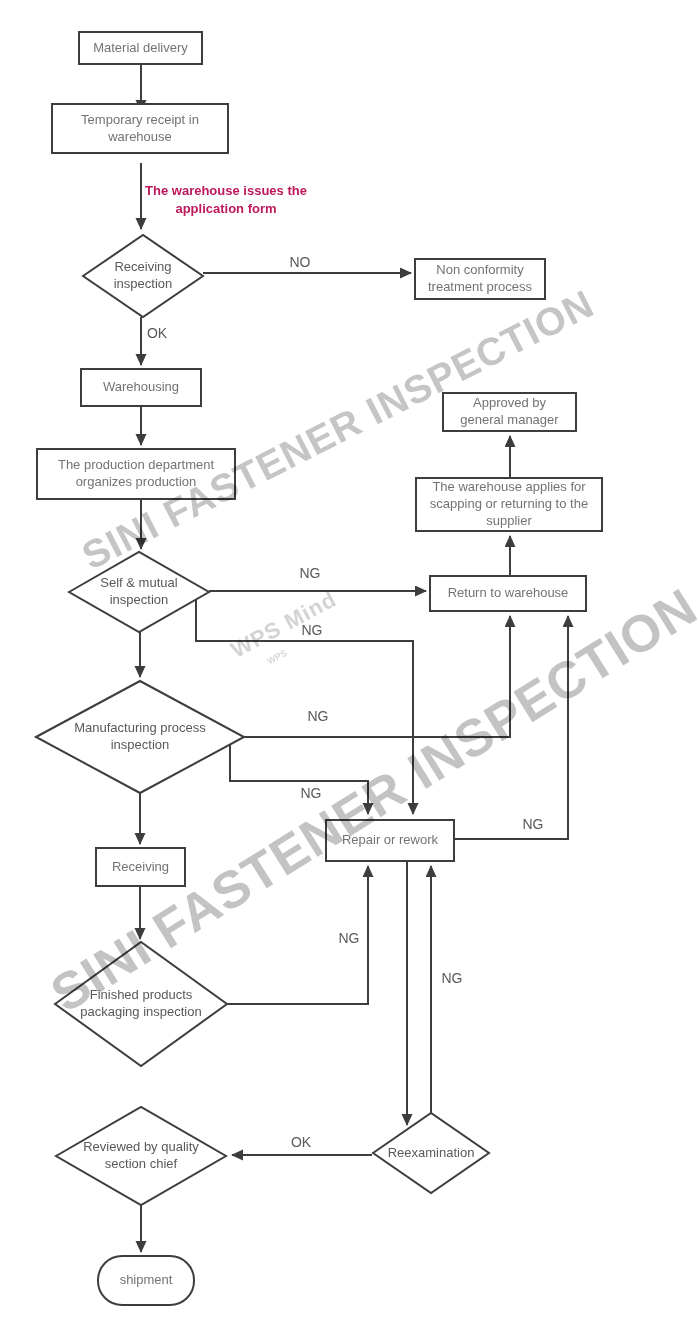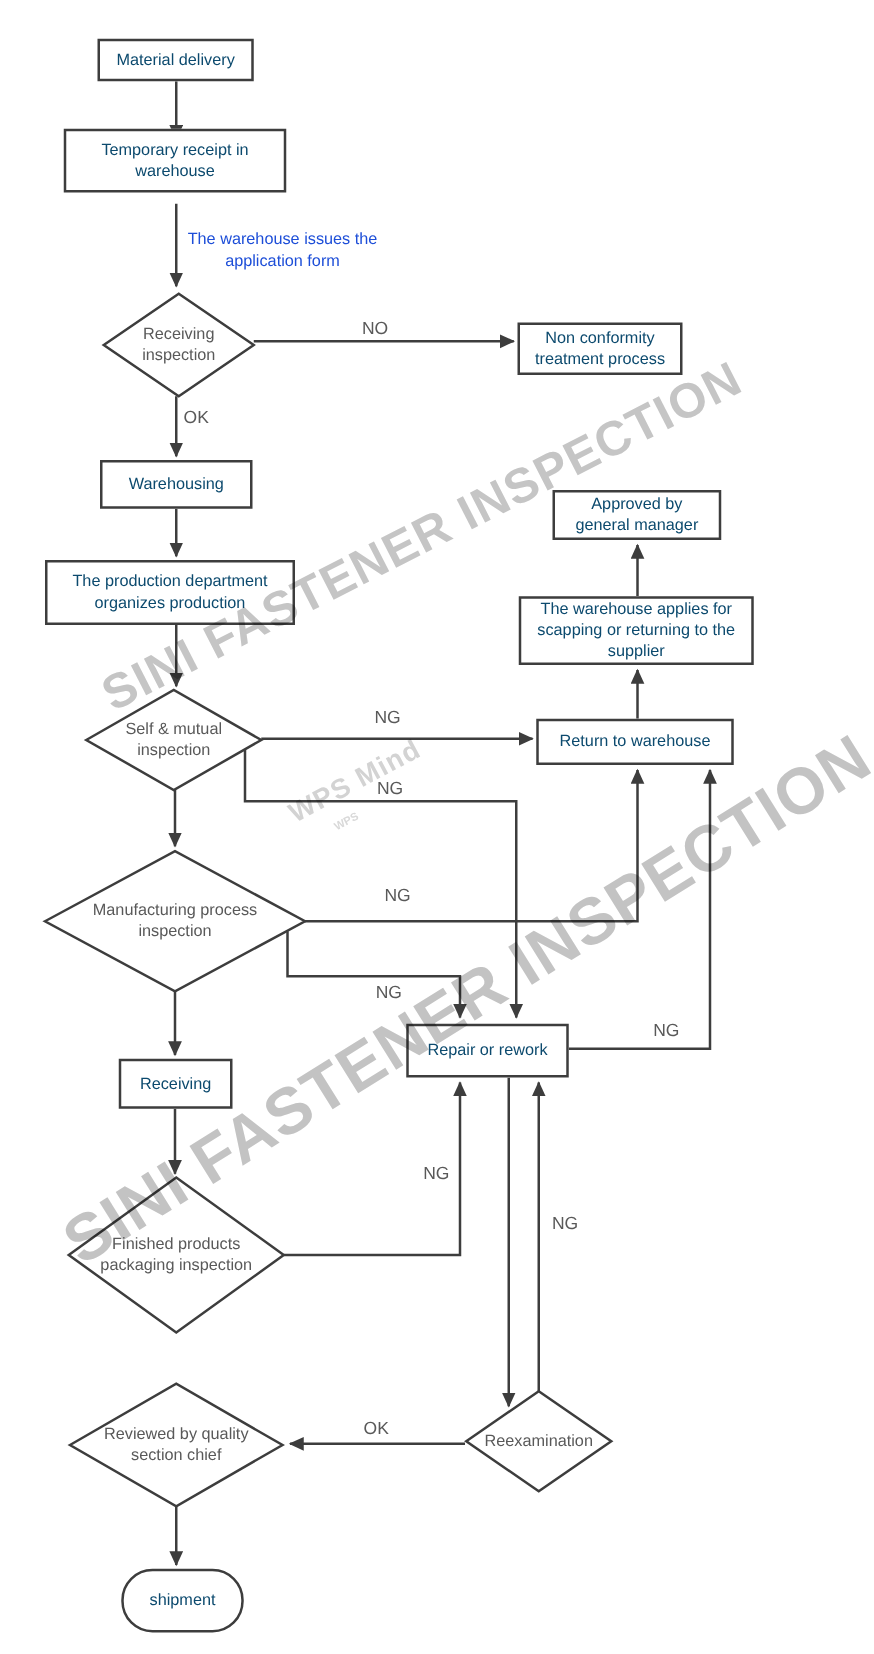--- a/index.html
+++ b/index.html
@@ -3,38 +3,38 @@
 <meta charset="utf-8">
 <style>
   html,body{margin:0;padding:0;background:#ffffff;}
   body{font-family:"Liberation Sans", sans-serif;}
   #canvas{position:relative;width:699px;height:1323px;background:#fff;overflow:hidden;}
   svg.lines{position:absolute;left:0;top:0;z-index:1;}
   .box{
     position:absolute;z-index:3;
     border:2px solid #3d3d3d;background:#fff;
     display:flex;align-items:center;justify-content:center;
-    text-align:center;color:#0c4a6e;font-size:13px;line-height:1.3;
+    text-align:center;color:#737373;font-size:13px;line-height:1.3;
     box-sizing:border-box;
   }
   .rounded{border-radius:25px;}
   .dlabel{
     position:absolute;z-index:3;
     display:flex;align-items:center;justify-content:center;
     text-align:center;color:#595959;font-size:13px;line-height:1.3;
     pointer-events:none;
   }
   .elabel{
     position:absolute;z-index:3;
     transform:translate(-50%,-50%);
     color:#595959;font-size:14px;white-space:nowrap;
   }
   .flabel{
     position:absolute;z-index:3;
-    text-align:center;color:#1d4ed8;font-size:13px;line-height:1.35;
+    text-align:center;color:#be185d;font-size:13px;line-height:1.35;font-weight:bold;
   }
   .wm{
     position:absolute;z-index:5;white-space:nowrap;font-weight:bold;
     mix-blend-mode:multiply;pointer-events:none;letter-spacing:1px;
   }
   .wm1{left:338px;top:430px;font-size:39px;transform:translate(-50%,-50%) rotate(-27deg);color:#c5c5c5;}
   .wm2{left:374px;top:800px;font-size:52px;transform:translate(-50%,-50%) rotate(-32deg);color:#c3c3c3;}
   .wm-wps{left:284px;top:625px;font-size:22px;transform:translate(-50%,-50%) rotate(-28deg);color:#d3d3d3;}
   .wm-wps-sub{left:277px;top:657px;font-size:9px;transform:translate(-50%,-50%) rotate(-28deg);color:#d9d9d9;letter-spacing:0;}
 </style>

